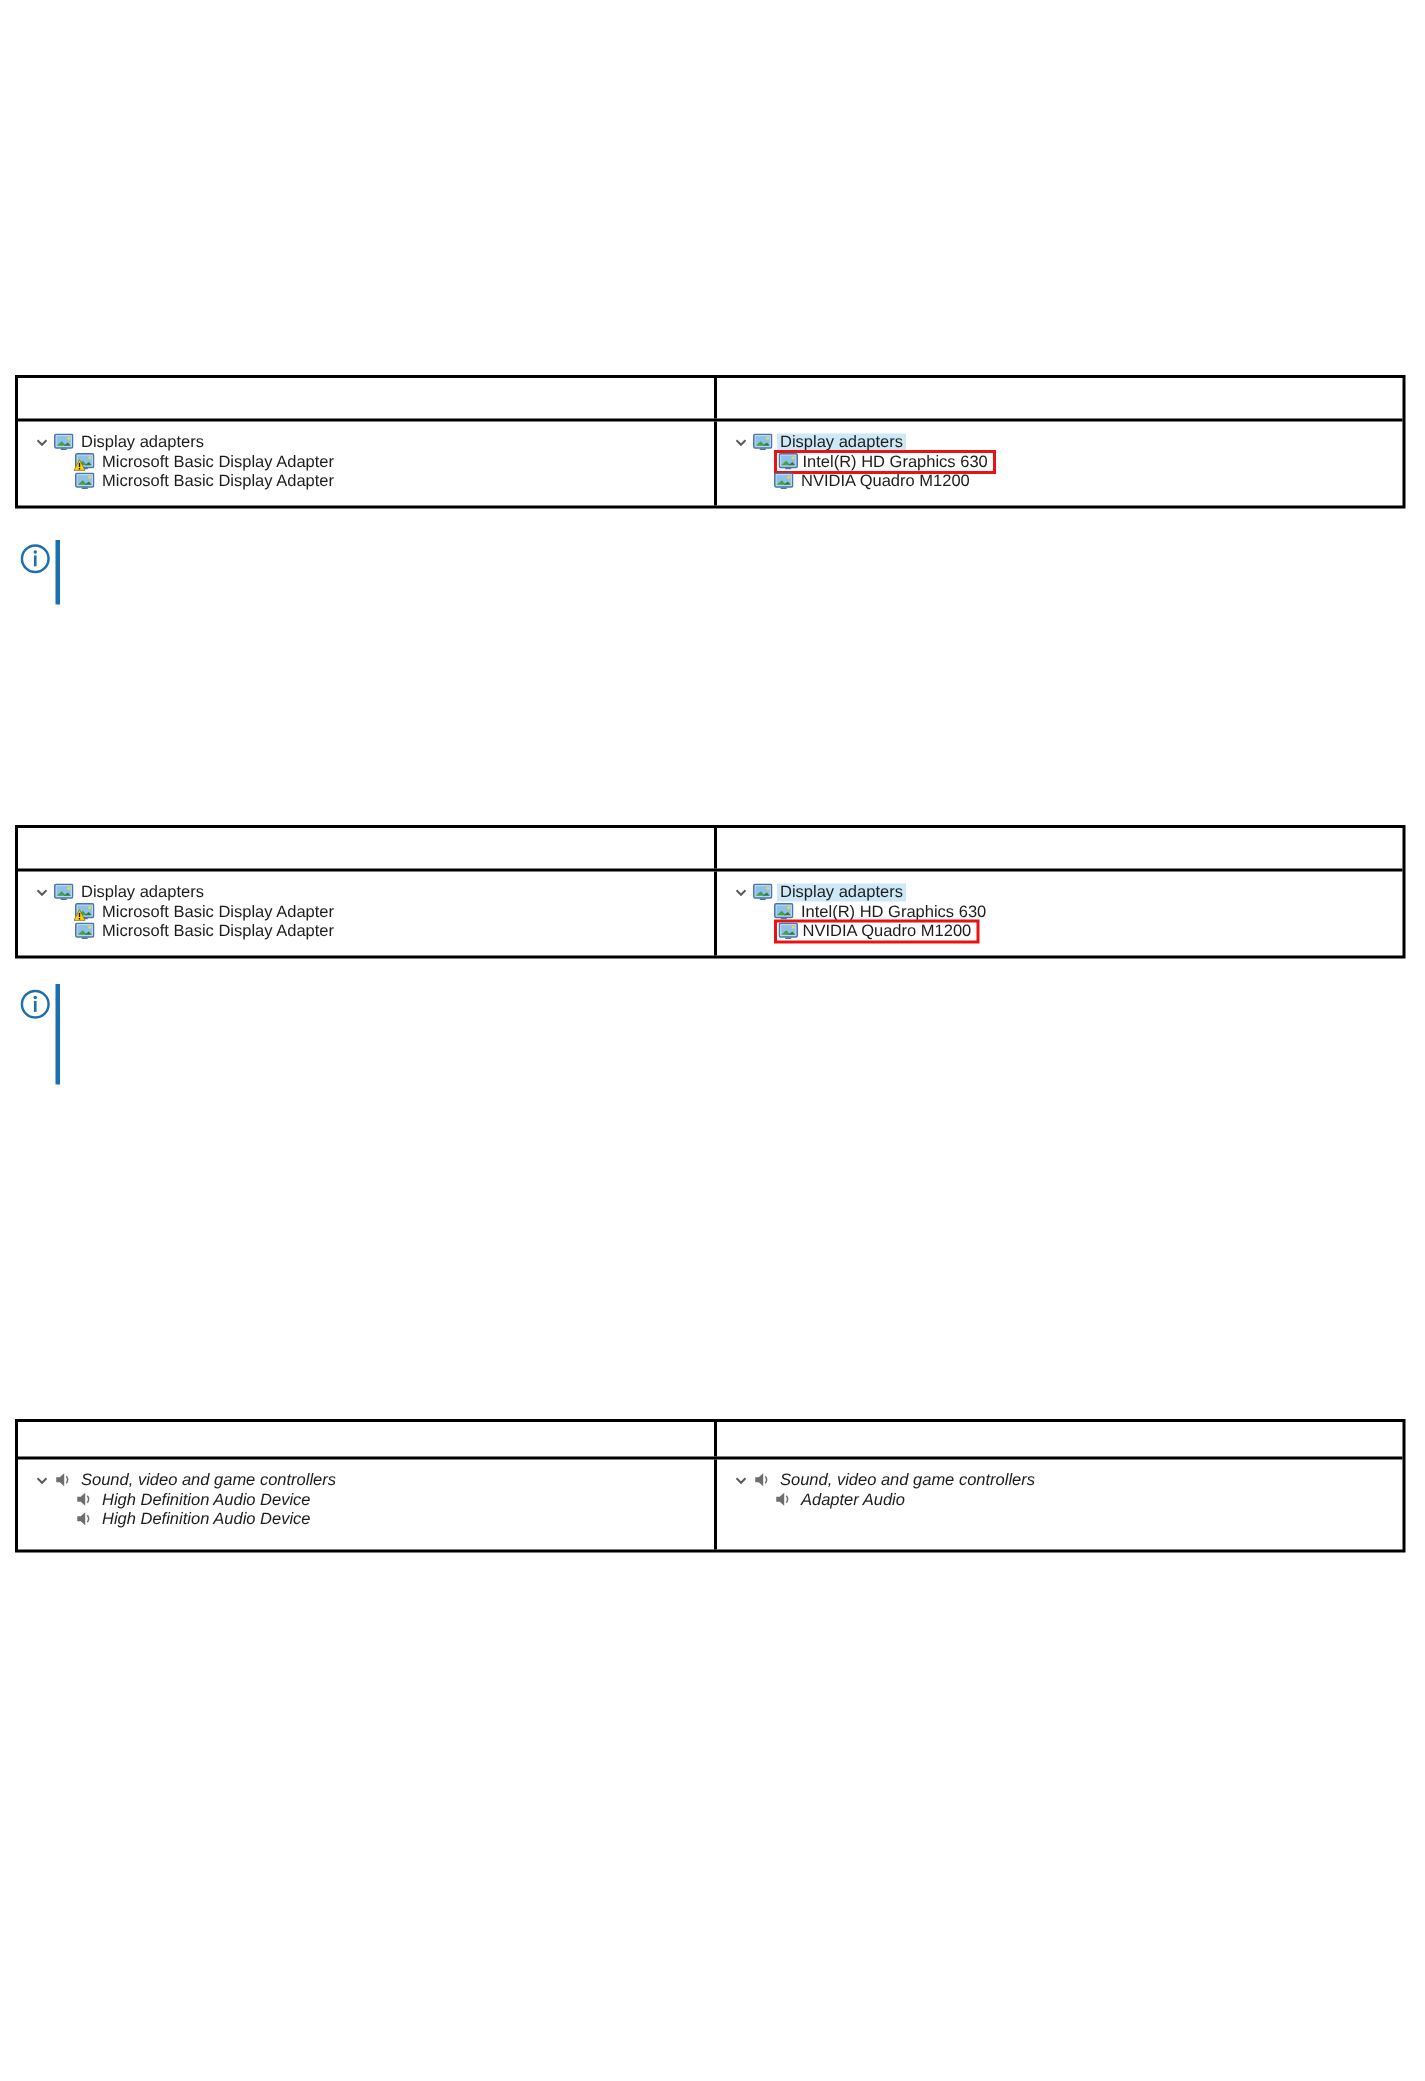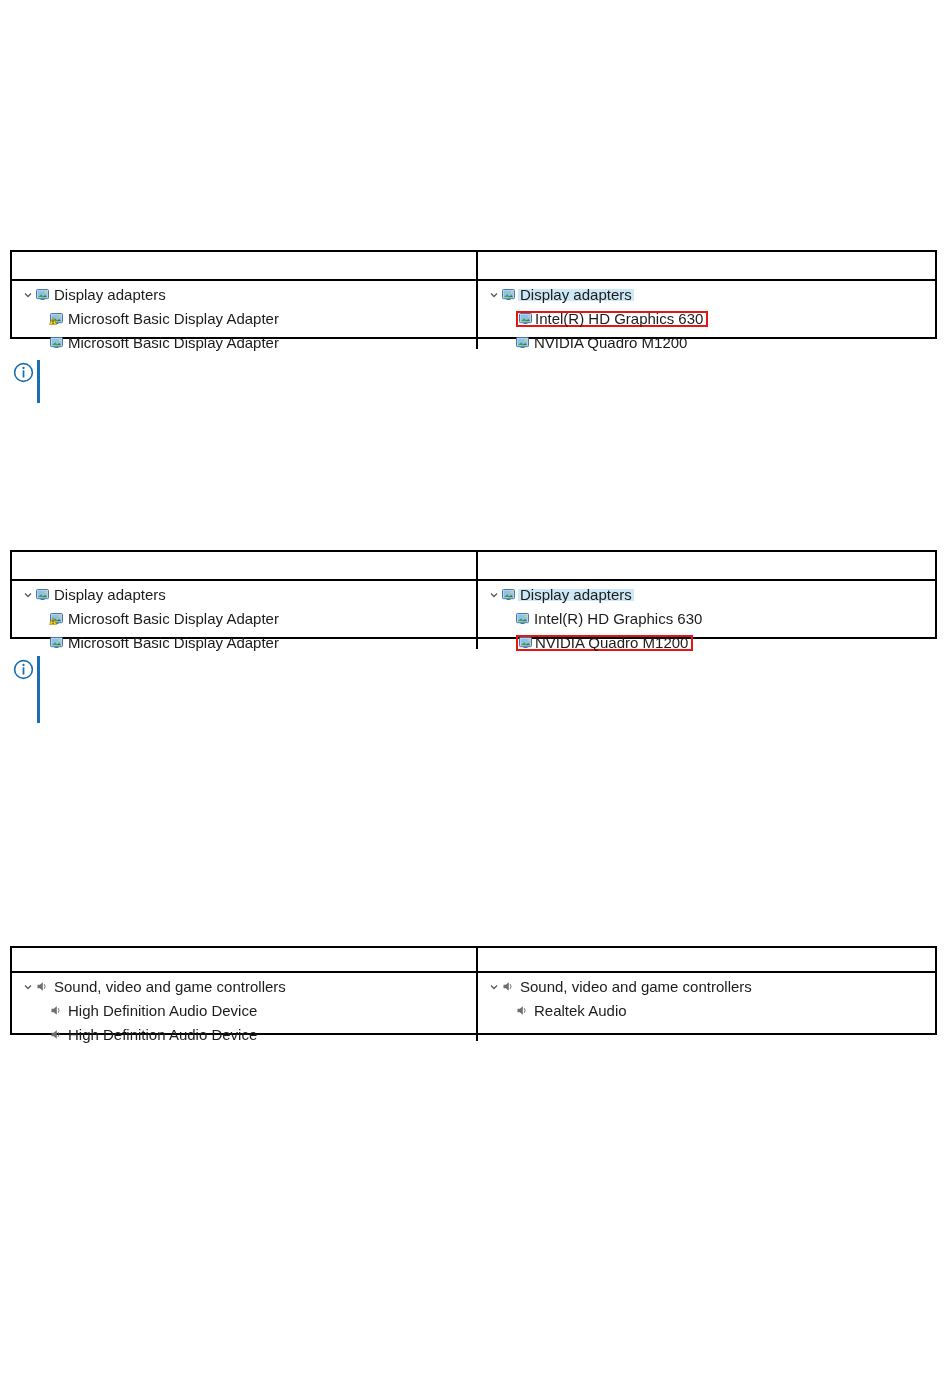--- a/index.html
+++ b/index.html
@@ -14,33 +14,33 @@
     border:2px solid #000;background:#fff;
   }
   .t1{top:250px;}
   .t2{top:550px;}
   .t3{top:946px;}
   .hdr,.bdy{display:grid;grid-template-columns:464px 1fr;}
   .hdr{border-bottom:2px solid #000;}
   .t1 .hdr,.t2 .hdr{height:27px;}
   .t3 .hdr{height:23px;}
   .t1 .bdy,.t2 .bdy{height:56px;}
-  .t3 .bdy{height:60px;}
+  .t3 .bdy{height:60px;font-style:italic;}
   .hcell,.cell{min-width:0;}
   .hcell.r,.cell.r{border-left:2px solid #000;}
   .cell{padding:7px 4px 0 11px;}
   
   .trow{display:flex;align-items:center;height:13px;gap:3px;white-space:nowrap;}
-  .trow.child{margin-left:27px;margin-top:11px;}
+  .trow.child{margin-left:27px;}
   .chev{width:10px;height:10px;flex:0 0 auto;}
   .ico{width:13px;height:11px;flex:0 0 auto;position:relative;}
   .ico svg.main{width:13px;height:11px;}
   .warnbadge{position:absolute;left:-1px;bottom:-1px;width:8px;height:8px;}
   .lbl{
-    font-size:15px;line-height:12px;color:#1c1c1c;padding:0 2px;
+    font-size:11px;line-height:12px;color:#1c1c1c;padding:0 2px;
   }
   .lbl.sel{background:#cde8f6;}
   .redbox{
     display:inline-flex;align-items:center;gap:3px;
     border:2px solid #e81313;padding:0 3px 0 1px;height:16px;
     margin:-2px 0;box-sizing:border-box;
   }
   .redbox .lbl{padding:0;}
   
   .note{position:absolute;color:#1b6fb0;}
@@ -300,17 +300,17 @@
             </svg>
           </span>
         <span class="lbl">Sound, video and game controllers</span>
       </div>
       <div class="trow child">
         <span class="ico">
             <svg class="main">
               <use href="#sym-speaker"></use>
             </svg>
           </span>
-        <span class="lbl">Realtek Audio</span>
+        <span class="lbl">Adapter Audio</span>
       </div>
     </div>
   </div>
 </div>
 
 </body></html>

